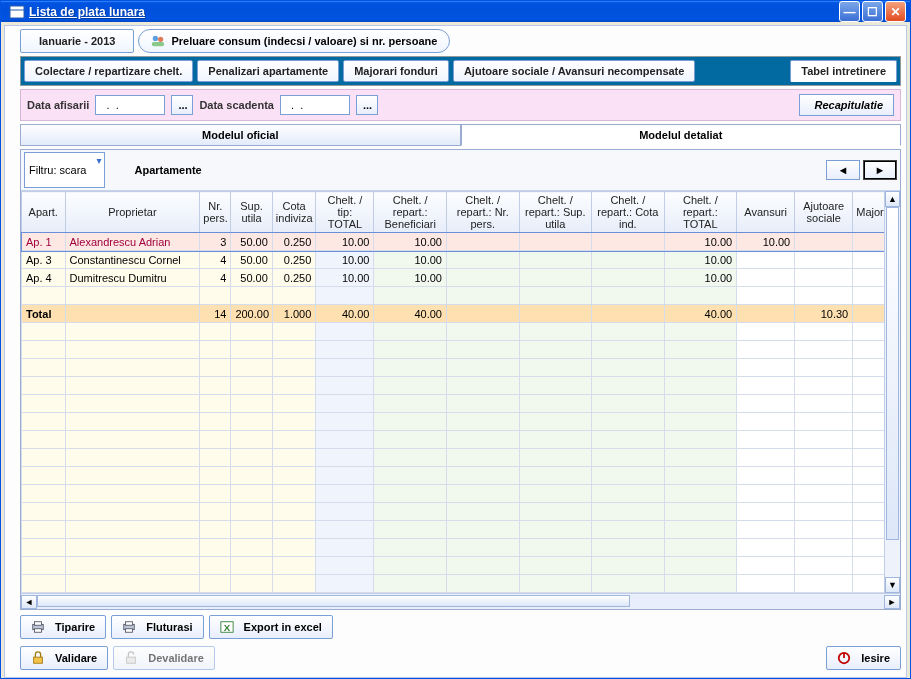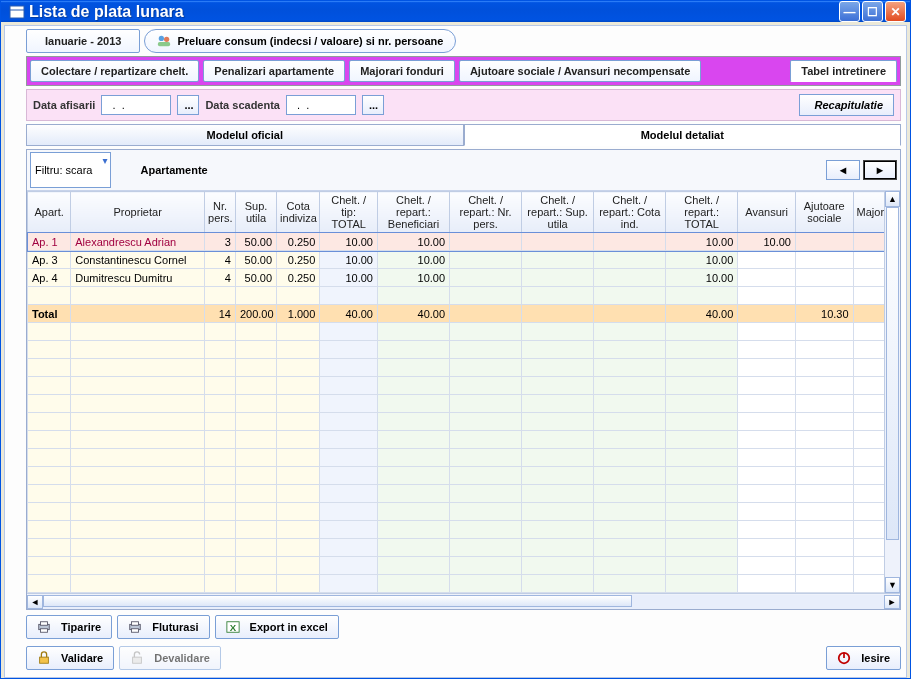--- a/index.html
+++ b/index.html
@@ -1,33 +1,33 @@
 <!DOCTYPE html>
 <html><head>
 <meta charset="utf-8">
 <style>
   * { box-sizing: border-box; font-family: Tahoma, Arial, sans-serif; font-size: 11px; }
   body { margin: 0; background: #fff; }
   .window { width: 911px; height: 679px; border: 1px solid #0054e3; background: #ece9d8; display: flex; flex-direction: column; }
   .titlebar { height: 28px; background: linear-gradient(to bottom, #3b8cff 0%, #0053e1 8%, #0050db 40%, #0053e1 88%, #0048c5 100%); display: flex; align-items: center; padding: 0 4px; color: #fff; font-weight: bold; }
   .titlebar-icon { width: 16px; height: 16px; margin: 0 4px; }
-  .titlebar-text { flex: 1; font-size: 16px; text-shadow: 1px 1px 1px rgba(0,0,0,0.3); }
+  .titlebar-text { flex: 1; font-size: 12px; text-shadow: 1px 1px 1px rgba(0,0,0,0.3); text-decoration: underline; }
   .winbtns { display: flex; gap: 2px; }
   .winbtn { width: 21px; height: 21px; border: 1px solid #fff; border-radius: 3px; display: flex; align-items: center; justify-content: center; color: #fff; font-weight: bold; font-size: 12px; cursor: pointer; }
   .winbtn.min, .winbtn.max { background: linear-gradient(to bottom, #7ba7e8, #3c6fd6); }
   .winbtn.close { background: linear-gradient(to bottom, #f4a27f, #e24b20); }
 
-  .content { flex: 1; padding: 3px 5px 5px 21px; display: flex; flex-direction: column; gap: 3px; background: #fdfdfd; border:1px solid #b7c8e8; margin:3px;}
+  .content { flex: 1; padding: 3px 5px 5px 15px; display: flex; flex-direction: column; gap: 3px; background: #fdfdfd; border:1px solid #b7c8e8; margin:3px;}
   .row { display: flex; align-items: center; gap: 4px; }
 
   .month-btn { height: 24px; padding: 0 18px; border: 1px solid #7a9fd6; background: linear-gradient(to bottom,#fff,#f0f5ff); font-weight: bold; color: #222; border-radius:2px;}
   .preluare-btn { height: 24px; padding: 0 12px; border: 1px solid #7a9fd6; background: linear-gradient(to bottom,#fff,#f0f5ff); font-weight: bold; display:flex; align-items:center; gap:6px; border-radius:12px;}
   .preluare-btn .ic { width:14px; height:14px; display:inline-block; }
 
-  .tabs-group { border: 1px solid #919b9c; padding: 3px 3px 3px 3px; display:flex; gap:4px; background:#d946ef;}
+  .tabs-group { border: 1px solid #919b9c; padding: 3px 3px 3px 3px; display:flex; gap:4px; background:#0369a1;}
   .tab { border: 1px solid #7a9fd6; padding: 4px 10px; background: linear-gradient(to bottom,#fff,#f0f5ff); font-weight: bold; color:#222; border-radius:2px; cursor:pointer; }
   .tab.active { background:#fff; border-bottom:1px solid #fff; }
   .tabs-group .filler{flex:1;}
 
   .date-bar { background: #fbe1f6; border:1px solid #d8b8d6; padding: 4px 6px; display:flex; align-items:center; gap:6px; }
   .date-bar label{ font-weight:bold; color:#333;}
   .date-input { width:70px; height:20px; border:1px solid #7a9fd6; background:#fff; padding:0 4px;}
   .ellipsis-btn { width:22px; height:20px; border:1px solid #7a9fd6; background:linear-gradient(to bottom,#fff,#e8eefc); font-weight:bold;}
   .recap-btn { margin-left:auto; height:22px; padding:0 10px; border:1px solid #7a9fd6; background:linear-gradient(to bottom,#fff,#e8eefc); font-style:italic; font-weight:bold; display:flex; align-items:center; gap:5px;}
 

